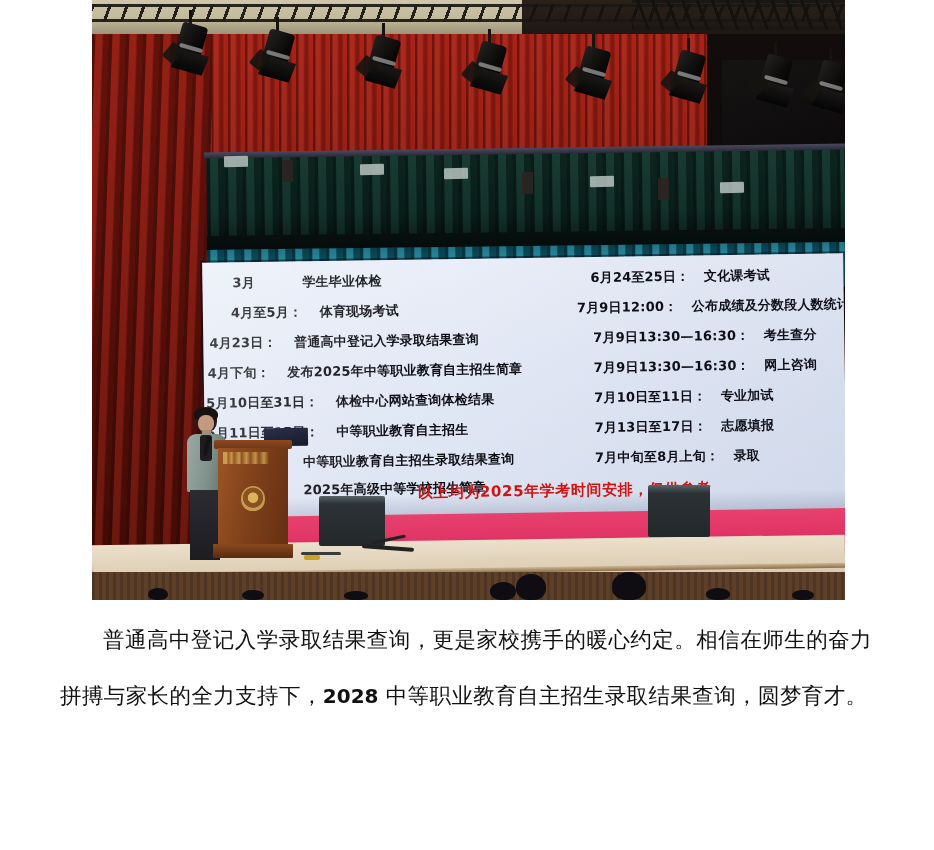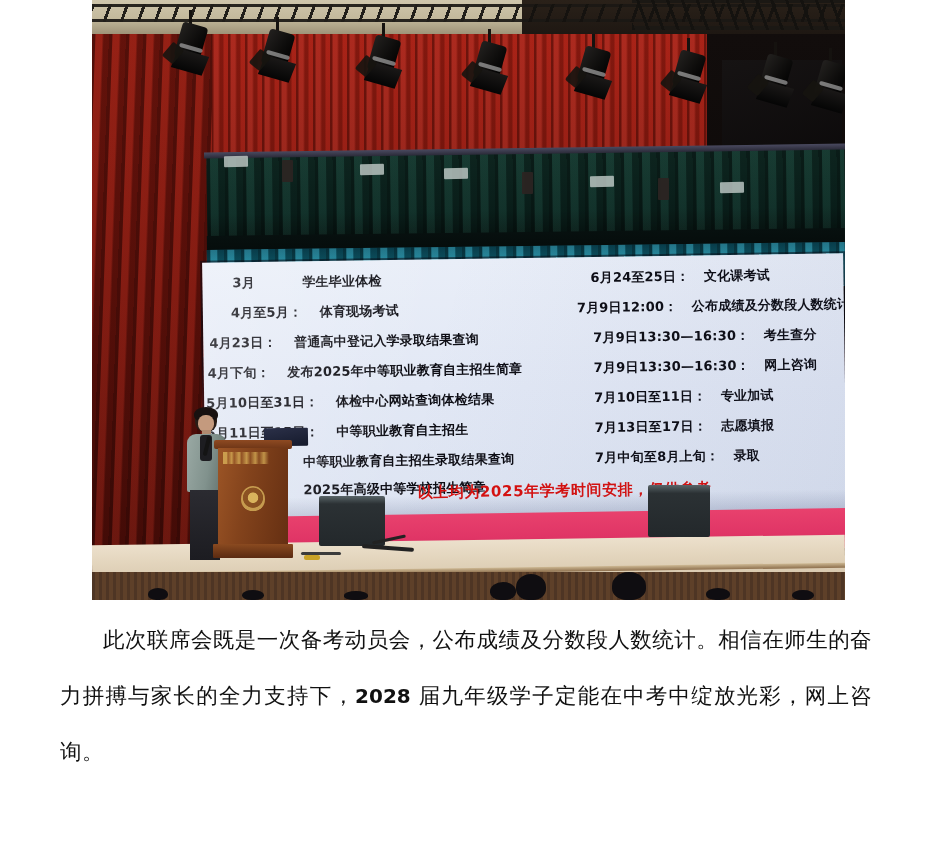--- a/index.html
+++ b/index.html
@@ -427,16 +427,16 @@
     <div class="audience-head" style="left:252px;width:24px;height:9px;"></div>
     <div class="audience-head" style="left:398px;width:26px;height:18px;"></div>
     <div class="audience-head" style="left:424px;width:30px;height:26px;"></div>
     <div class="audience-head" style="left:520px;width:34px;height:28px;"></div>
     <div class="audience-head" style="left:614px;width:24px;height:12px;"></div>
     <div class="audience-head" style="left:700px;width:22px;height:10px;"></div>
 
   </div>
 
   <div class="article">
-    <p class="para"><span>此次联席会既是一次备考动员会，公布成绩及分数段人数统计。相信在师生的奋力拼搏与家长的全力支持下，</span><span class="num">2028</span><span> 届九年级学子定能在中考中绽放光彩，网上咨询。</span></p>
+    <p class="para"><span>普通高中登记入学录取结果查询，更是家校携手的暖心约定。相信在师生的奋力拼搏与家长的全力支持下，</span><span class="num">2028</span><span> 中等职业教育自主招生录取结果查询，圆梦育才。</span></p>
   </div>
 
 </div>
 
 </body></html>

